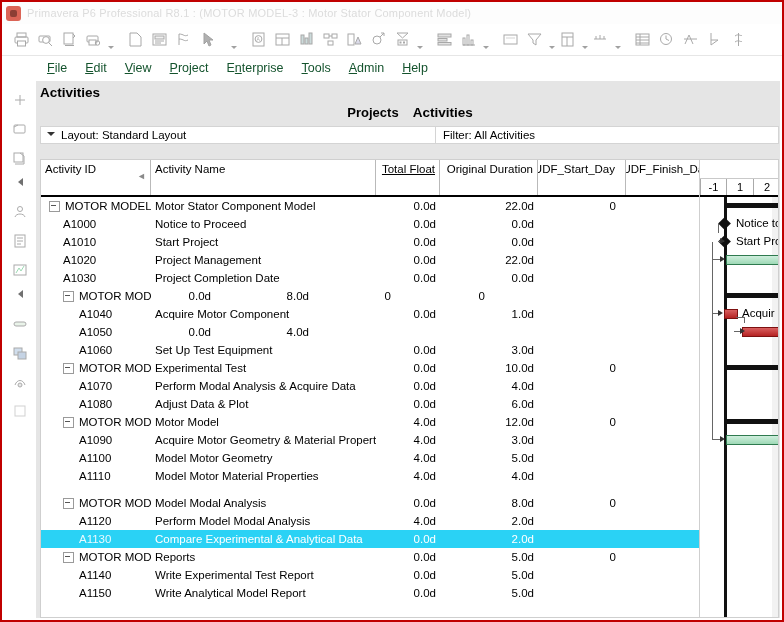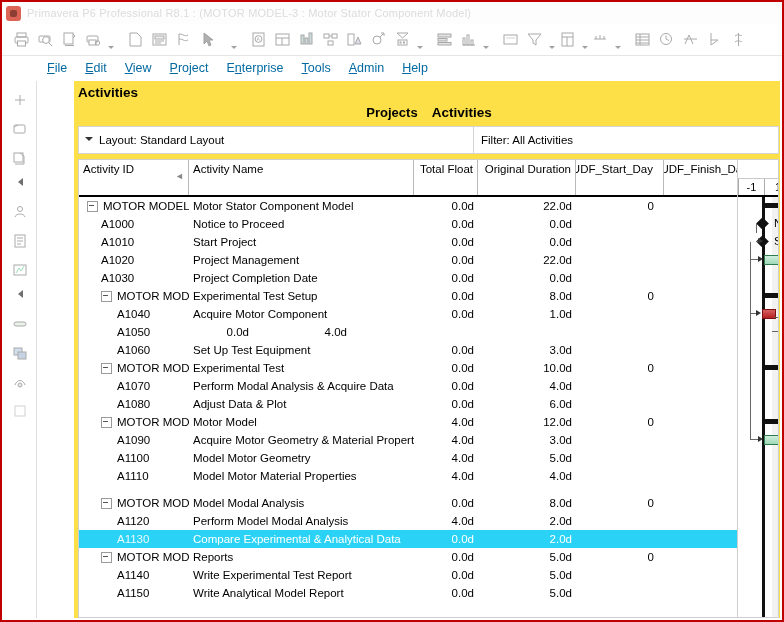--- a/index.html
+++ b/index.html
@@ -86,21 +86,21 @@
   .menubar{
     height:24px;
     display:flex;align-items:center;
     padding-left:36px;
     background:#fff;
     font-size:12.5px;
   }
   .menu-item{
     padding:2px 9px 2px 9px;
     cursor:default;
-    color:#0369a1;
+    color:#14532d;
     white-space:nowrap;
   }
   .menu-item u{text-decoration:underline;}
 
   
   .rail{
     position:absolute;left:2px;top:79px;width:32px;bottom:2px;
     background:#fff;
     border-right:1px solid #dedede;
     display:flex;flex-direction:column;align-items:center;
@@ -123,44 +123,43 @@
     border-top:4px solid transparent;
     border-bottom:4px solid transparent;
     border-right:5px solid #333;
     display:block;
   }
   .rail-gap{height:9px;flex:0 0 auto;}
 
   
   .page{
     position:absolute;left:34px;top:79px;right:2px;bottom:2px;
-    background:#fde047;
-    overflow:hidden;
-    margin-left:38px;
+    background:#e5e5e5;
+    overflow:hidden;
   }
   .page-title{
     font-size:13.5px;font-weight:bold;
     padding:4px 0 3px 4px;
   }
   .tabrow{
     display:flex;align-items:baseline;
     padding:2px 0 6px 4px;
     gap:10px;
     justify-content:center;
   }
   .tab{
     font-size:13px;font-weight:bold;
     padding:0 2px;
     white-space:nowrap;
   }
   .tab.active{font-size:13.5px;}
 
   
   .barrow{
-    display:flex;height:28px;align-items:stretch;
+    display:flex;height:18px;align-items:stretch;
     margin-left:4px;margin-right:1px;
   }
   .layoutbar{
     flex:0 0 396px;
     border:1px solid #d4d4d4;
     background:#fff;
     display:flex;align-items:center;
     padding-left:6px;
     font-size:11.5px;
     box-sizing:border-box;
@@ -226,21 +225,21 @@
     padding:3px 4px 0 4px;
     font-size:11.5px;
     display:flex;
     align-items:flex-start;
     position:relative;
     overflow:hidden;
     white-space:nowrap;
   }
   .hc.c-id{flex:0 0 110px;}
   .hc.c-name{flex:0 0 225px;}
-  .hc.c-tf{flex:0 0 64px;justify-content:flex-end;}
+  .hc.c-tf{flex:0 0 64px;justify-content:flex-end;text-decoration:underline;}
   .hc.c-od{flex:0 0 98px;justify-content:flex-end;}
   .hc.c-s{flex:0 0 88px;justify-content:flex-end;}
   .hc.c-f{flex:0 0 94px;border-right:none;justify-content:flex-end;}
   .sortmark{
     position:absolute;right:4px;bottom:14px;
     font-size:9px;color:#8a8a8a;
   }
 
   .rows{
     flex:1 1 auto;
@@ -730,21 +729,20 @@
               <div class="cell c-tf">0.0d</div>
               <div class="cell c-od">0.0d</div>
               <div class="cell c-s"></div>
               <div class="cell c-f"></div>
             </div>
             <div class="row wbs">
               <div class="cell c-id ind1">
                 <span class="expander"></span>
                 <span>MOTOR MODEL-3.1</span>
               </div>
-              <div class="cell c-name">Experimental Test Setup</div>
               <div class="cell c-tf">0.0d</div>
               <div class="cell c-od">8.0d</div>
               <div class="cell c-s">0</div>
               <div class="cell c-f">0</div>
             </div>
             <div class="row">
               <div class="cell c-id ind2">
                 <span>A1040</span>
               </div>
               <div class="cell c-name">Acquire Motor Component</div>

